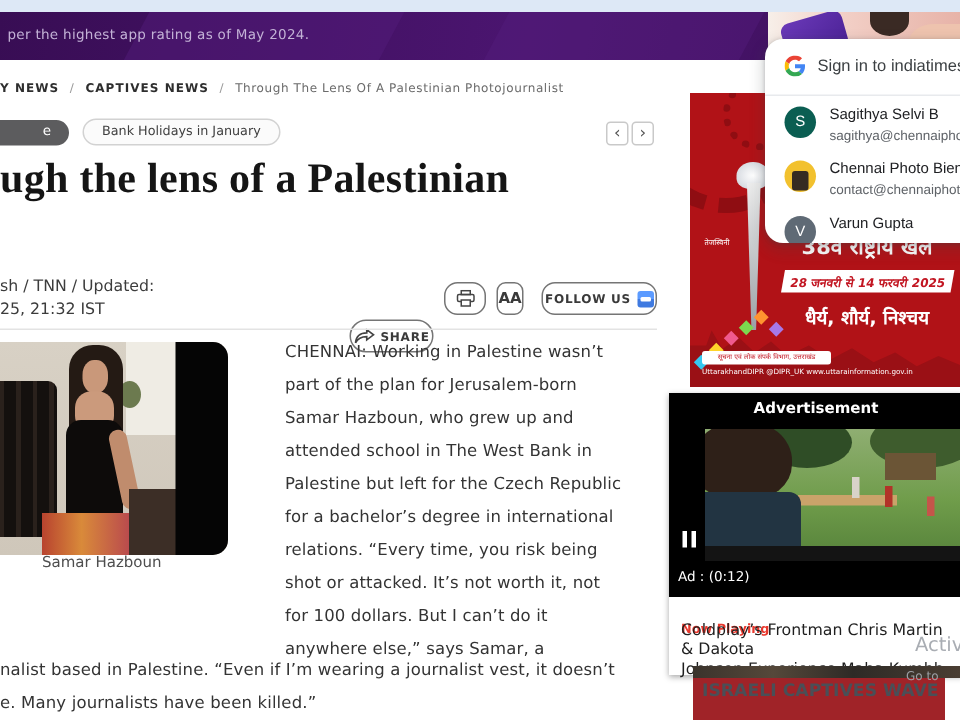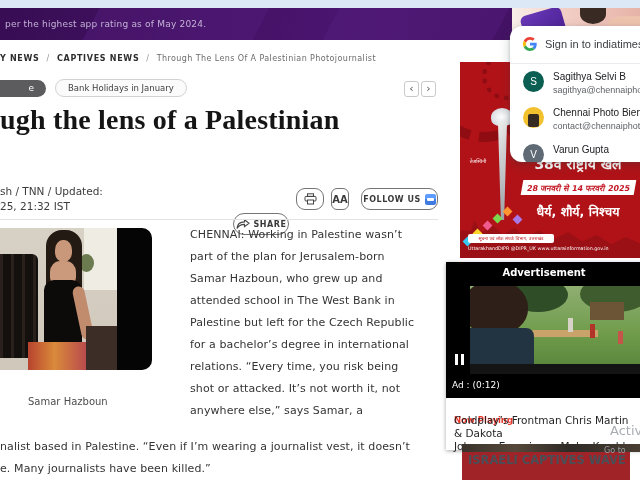--- a/index.html
+++ b/index.html
@@ -58,21 +58,21 @@
   .ph-plant{left:79px;top:26px;width:15px;height:18px;background:#6c7a4f;border-radius:50%;}
   .ph-chair{left:-8px;top:26px;width:46px;height:104px;background:repeating-linear-gradient(90deg,#14100e 0 8px,#2a211c 8px 11px);border-radius:6px;}
   .ph-hair{left:46px;top:2px;width:36px;height:88px;background:#241a14;border-radius:16px 16px 8px 8px;}
   .ph-face{left:55px;top:12px;width:17px;height:22px;background:#c9987a;border-radius:45%;}
   .ph-chest{left:50px;top:33px;width:26px;height:27px;background:#cb9a7c;border-radius:40%;}
   .ph-top{left:44px;top:52px;width:38px;height:66px;background:#0d0b0a;border-radius:10px 10px 0 0;}
   .ph-arm{left:77px;top:58px;width:12px;height:54px;background:#c08c6d;border-radius:8px;transform:rotate(-12deg);}
   .ph-skirt{left:28px;top:114px;width:66px;height:28px;background:linear-gradient(90deg,#b8432f,#d98a3a 40%,#b23b52);}
   .ph-desk{left:86px;top:98px;width:34px;height:44px;background:#3c2e26;}
   .ph-black{left:117px;top:0;width:35px;height:142px;background:#050505;}
-  .caption{left:28px;top:396px;font-size:10px;color:#4e4e4e;}
+  .caption{left:28px;top:370px;font-size:10px;color:#4e4e4e;}
 
   
   .body-col{left:190px;top:228px;width:252px;}
   .bline{height:22px;font-size:11px;color:#343434;letter-spacing:.1px;white-space:nowrap;}
   .wide-line{position:absolute;left:0;font-size:11px;color:#343434;letter-spacing:.1px;white-space:nowrap;}
   .wl0{top:440px;} .wl1{top:462px;}
 
   
   .ad{left:460px;top:62px;width:180px;height:196px;background:#b11217;overflow:hidden;z-index:1;cursor:pointer;}
   .ad-ring1{position:absolute;left:-32px;top:-32px;width:92px;height:92px;border:10px dashed #8f0d12;border-radius:50%;}
@@ -220,20 +220,21 @@
 
 <div class="abs body-col">
   <div class="bline">CHENNAI: Working in Palestine wasn’t</div>
   <div class="bline">part of the plan for Jerusalem-born</div>
   <div class="bline">Samar Hazboun, who grew up and</div>
   <div class="bline">attended school in The West Bank in</div>
   <div class="bline">Palestine but left for the Czech Republic</div>
   <div class="bline">for a bachelor’s degree in international</div>
   <div class="bline">relations. “Every time, you risk being</div>
   <div class="bline">shot or attacked. It’s not worth it, not</div>
+  <div class="bline">for 100 dollars. But I can’t do it</div>
   <div class="bline">anywhere else,” says Samar, a</div>
 </div>
 <div class="wide-line wl0">nalist based in Palestine. “Even if I’m wearing a journalist vest, it doesn’t</div>
 <div class="wide-line wl1">e. Many journalists have been killed.”</div>
 
 <div class="abs ad">
   <div class="ad-ring1"></div>
   <div class="ad-ring2"></div>
   <div class="ad-skyline"></div>
   <div class="ad-flame"></div>

